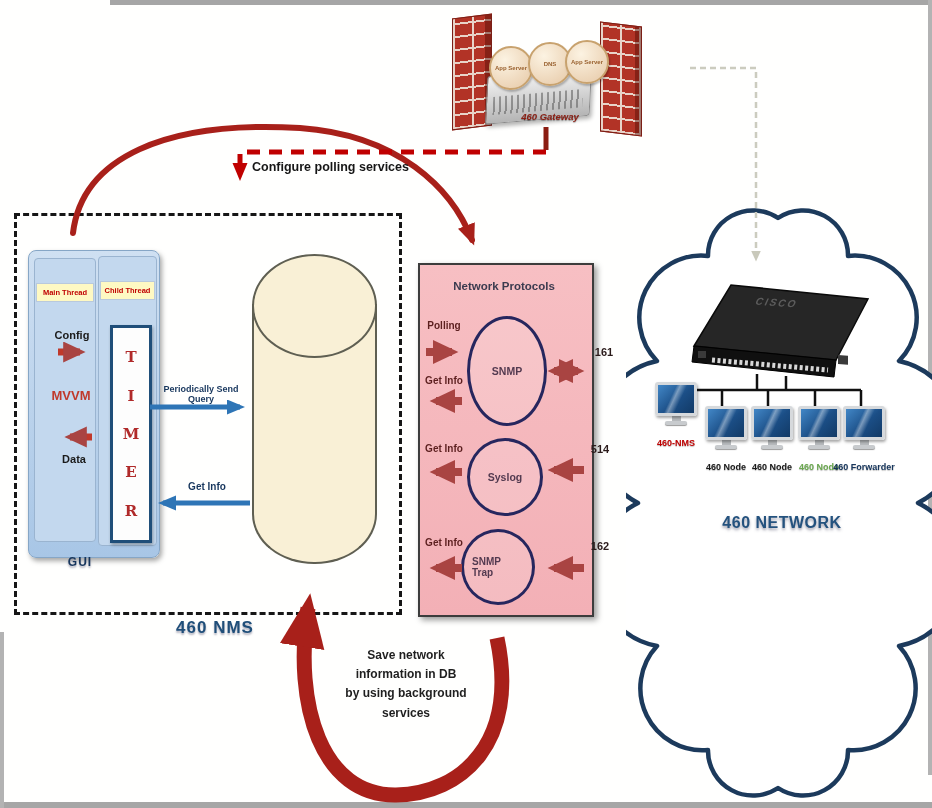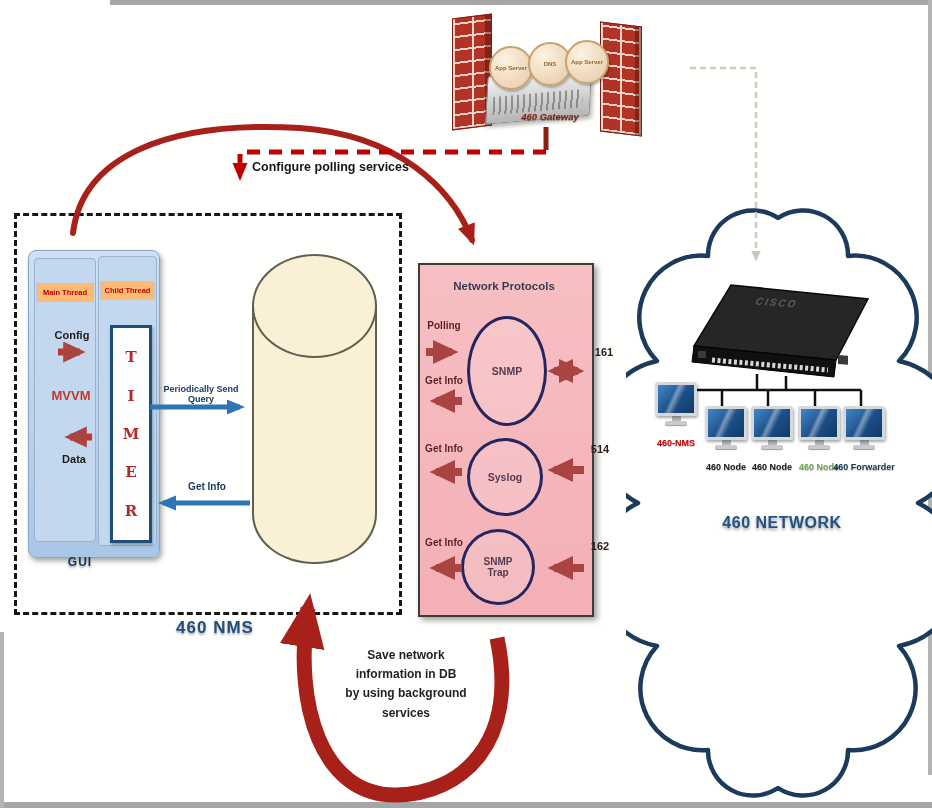--- a/index.html
+++ b/index.html
@@ -11,21 +11,21 @@
   
   #nms-box{left:14px;top:213px;width:382px;height:396px;border:3px dashed #161616;z-index:1;}
   #nms-label{left:150px;top:618px;width:130px;text-align:center;font-size:17px;font-weight:bold;
              color:#1f4e79;letter-spacing:1px;text-shadow:0 2px 2px rgba(80,80,110,.45);z-index:4;}
   
   #gui-panel{left:28px;top:250px;width:130px;height:306px;background:linear-gradient(180deg,#cfe0f2,#a8c6e6);
              border:1px solid #86a6c6;border-radius:8px;box-shadow:2px 3px 5px rgba(0,0,0,.35);z-index:2;}
   .gui-col{background:#c3d8ee;border:1px solid #9ab4d0;border-radius:4px;z-index:2;}
   #gui-col-main{left:34px;top:258px;width:60px;height:282px;}
   #gui-col-child{left:98px;top:256px;width:57px;height:288px;}
-  .thread-hdr{height:17px;background:#fdba74;border:1px solid #b9c9dc;color:#c00000;font-size:7.5px;
+  .thread-hdr{height:17px;background:#fef9c3;border:1px solid #b9c9dc;color:#c00000;font-size:7.5px;
               font-weight:bold;text-align:center;line-height:17px;z-index:3;}
   #main-thread-hdr{left:36px;top:283px;width:56px;}
   #child-thread-hdr{left:100px;top:281px;width:53px;}
   #timer-box{left:110px;top:325px;width:36px;height:212px;background:#fdfdfd;border:3px solid #1f4e79;
              box-shadow:1px 2px 3px rgba(0,0,0,.3);z-index:3;display:flex;flex-direction:column;
              align-items:center;justify-content:space-evenly;}
   #timer-box span{font-family:"DejaVu Serif",serif;font-weight:bold;font-size:15px;color:#b02a2a;}
   .gui-text{z-index:4;font-weight:bold;color:#1a1a1a;}
   #config-label{left:50px;top:329px;width:44px;text-align:center;font-size:11px;}
   #mvvm-label{left:46px;top:388px;width:50px;text-align:center;font-size:13px;color:#c0392b;}
@@ -47,21 +47,21 @@
   #get-info-label{left:172px;top:481px;width:70px;text-align:center;font-size:10px;font-weight:bold;
                   color:#17365d;z-index:4;}
   
   #configure-label{left:252px;top:160px;width:220px;font-size:12.5px;font-weight:bold;color:#161616;z-index:4;}
   
   #proto-box{left:418px;top:263px;width:172px;height:350px;background:linear-gradient(180deg,#f7bfc3,#f3b0b6);
              border:2px solid #3c3c3c;box-shadow:3px 3px 6px rgba(0,0,0,.4);z-index:2;}
   #proto-title{left:430px;top:280px;width:148px;text-align:center;font-size:11.5px;font-weight:bold;
                color:#3b3b4f;z-index:4;}
   .proto-oval{border:3.5px solid #26265e;border-radius:50%;background:rgba(255,255,255,.15);z-index:3;
-              display:flex;align-items:center;justify-content:center;text-align:center;
+              display:flex;align-items:center;justify-content:center;text-align:left;
               font-weight:bold;color:#533a50;}
   #oval-snmp{left:467px;top:316px;width:74px;height:104px;font-size:10.5px;}
   #oval-syslog{left:467px;top:438px;width:70px;height:72px;font-size:10.5px;}
   #oval-trap{left:461px;top:529px;width:74px;height:76px;font-size:10px;padding:0 8px;box-sizing:border-box;}
   .proto-left-lbl{font-size:10px;font-weight:bold;color:#5c1f1f;z-index:4;}
   .proto-port{font-size:11px;font-weight:bold;color:#2b1b1b;z-index:4;margin-left:36px;}
   #lbl-polling{left:422px;top:320px;width:44px;text-align:center;}
   #lbl-getinfo-snmp{left:420px;top:375px;width:48px;text-align:center;}
   #lbl-getinfo-syslog{left:420px;top:443px;width:48px;text-align:center;}
   #lbl-getinfo-trap{left:420px;top:537px;width:48px;text-align:center;}

